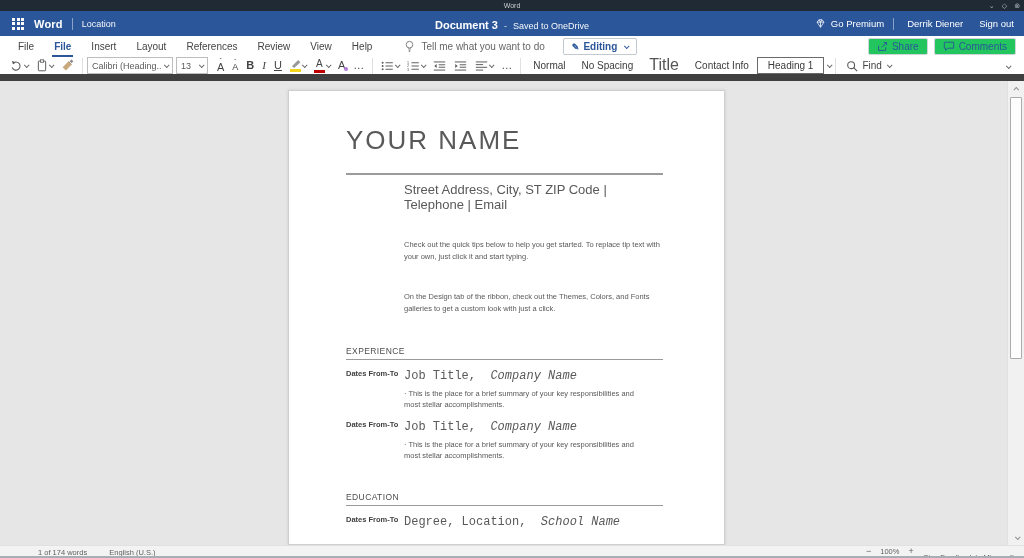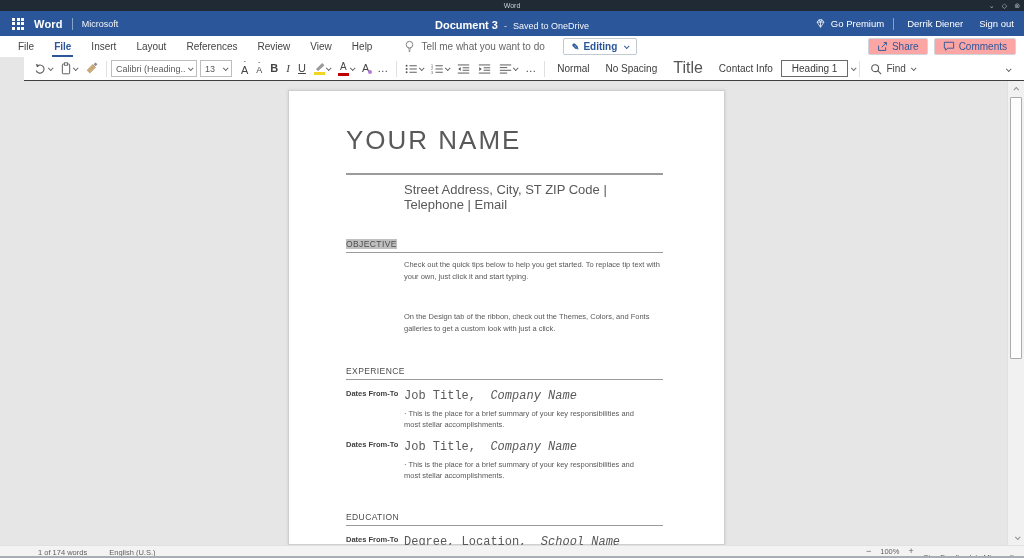--- a/index.html
+++ b/index.html
@@ -29,24 +29,24 @@
 
   
   .menubar { height:21px; background:#fff; display:flex; align-items:center; padding:0 8px; font-size:10px; color:#444; }
   .menu-tab { padding:3px 7px; margin:0 3px; cursor:pointer; position:relative; }
   .menu-tab.active { color:#2b579a; font-weight:bold; }
   .menu-tab.active::after { content:""; position:absolute; left:5px; right:5px; bottom:-2px; height:2px; background:#2b579a; }
   .tellme { display:flex; align-items:center; gap:6px; margin-left:22px; color:#666; cursor:text; }
   .editing-btn { display:flex; align-items:center; gap:4px; border:1px solid #c3c9d1; border-radius:2px; padding:2px 8px; margin-left:18px; color:#2b579a; font-weight:bold; cursor:pointer; background:#fff; }
   .pencil { font-size:9px; color:#2b579a; }
   .menubar .right { margin-left:auto; display:flex; gap:6px; }
-  .pill-btn { display:flex; align-items:center; gap:4px; border:1px solid #d0d5dc; border-radius:2px; padding:2px 8px; color:#2b579a; cursor:pointer; background:#fca5a5; font-size:10px; }
-
-  
-  .ribbon { height:24px; background:#fff; display:flex; align-items:center; padding:0 6px; border-bottom:1px solid #404040; color:#5a5a5a; font-size:10px;margin-left:24px; }
+  .pill-btn { display:flex; align-items:center; gap:4px; border:1px solid #d0d5dc; border-radius:2px; padding:2px 8px; color:#2b579a; cursor:pointer; background:#22c55e; font-size:10px; }
+
+  
+  .ribbon { height:24px; background:#fff; display:flex; align-items:center; padding:0 6px; border-bottom:7px solid #404040; color:#5a5a5a; font-size:10px; }
   .rbtn { display:flex; align-items:center; padding:2px 3px; margin:0 1px; cursor:pointer; border-radius:2px; }
   .chev { display:inline-block; width:4px; height:4px; border-right:1px solid #666; border-bottom:1px solid #666; transform:rotate(45deg) translateY(-1px); margin-left:3px; }
   .chev.noml { margin-left:1px; }
   .rdiv { width:1px; height:16px; background:#e0e0e0; margin:0 4px; }
   .combo { display:flex; align-items:center; border:1px solid #bdbdbd; background:#fff; padding:1px 4px; height:17px; cursor:pointer; }
   .combo.font-name { width:86px; font-size:9px; justify-content:space-between; }
   .combo.font-size { width:32px; margin-left:3px; font-size:9px; justify-content:space-between; }
   .glyph { font-size:11px; color:#444; line-height:1; }
   .glyph.bold { font-weight:bold; }
   .glyph.ital { font-style:italic; font-family:"Liberation Serif", serif; }
@@ -120,21 +120,21 @@
       <i></i>
       <i></i>
       <i></i>
       <i></i>
       <i></i>
       <i></i>
       <i></i>
   </div>
   <span class="app-name">Word</span>
   <div class="vdiv"></div>
-  <span class="service">Microsoft</span>
+  <span class="service">Location</span>
   <div class="center">
     <span class="doc-title">Document 3</span><span class="dash">-</span><span class="save-status">Saved to OneDrive</span>
   </div>
   <div class="right">
     <div class="premium">
       <svg class="icn" width="11" height="11" viewBox="0 0 16 16">
           <path d="M3 6 L6 2.5 H10 L13 6 L8 13.5 Z M3 6 H13 M6 2.5 L8 6 L10 2.5 M8 6 L8 13.5" fill="none" stroke="#fff" stroke-width="1.1"></path>
         </svg>
       <span>Go Premium</span>
     </div>
@@ -314,21 +314,20 @@
   </div>
   <div class="collapse"><span class="chev"></span></div>
 </div>
 
 <div class="canvas">
   <div class="page">
     <h1 class="doc-name">YOUR NAME</h1>
     <p class="contact-line">Street Address, City, ST ZIP Code | Telephone | Email</p>
 
     <div class="sec mt-obj">
-      <div class="sec-head"><span class="hl">OBJECTIVE</span></div>
       <p class="sec-body">Check out the quick tips below to help you get started. To replace tip text with your own, just click it and start typing.</p>
     </div>
 
     <div class="sec mt-skills">
       <p class="sec-body">On the Design tab of the ribbon, check out the Themes, Colors, and Fonts galleries to get a custom look with just a click.</p>
     </div>
 
     <div class="sec mt-exp">
       <div class="sec-head">EXPERIENCE</div>
       <div class="row">

